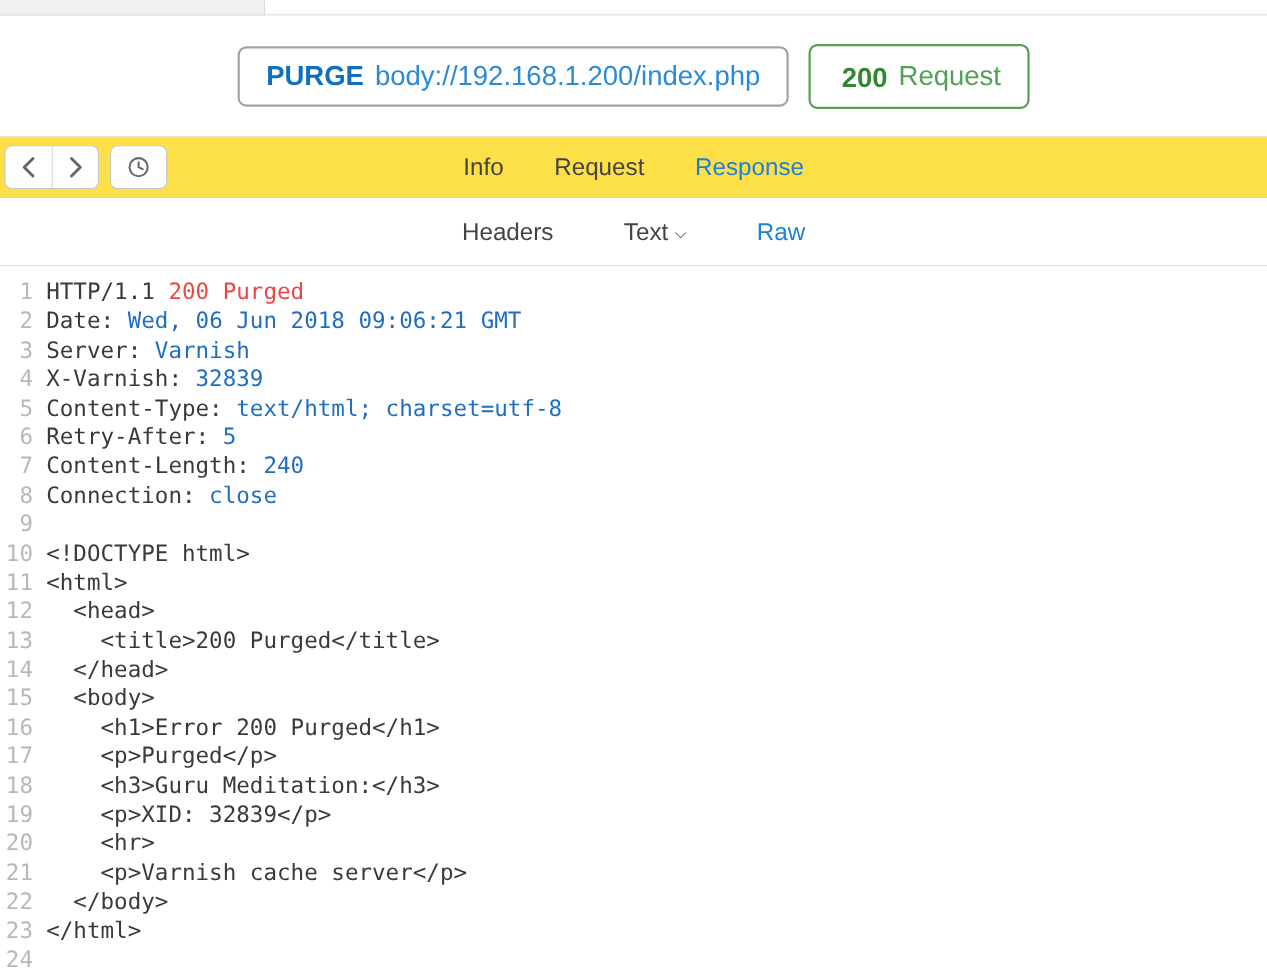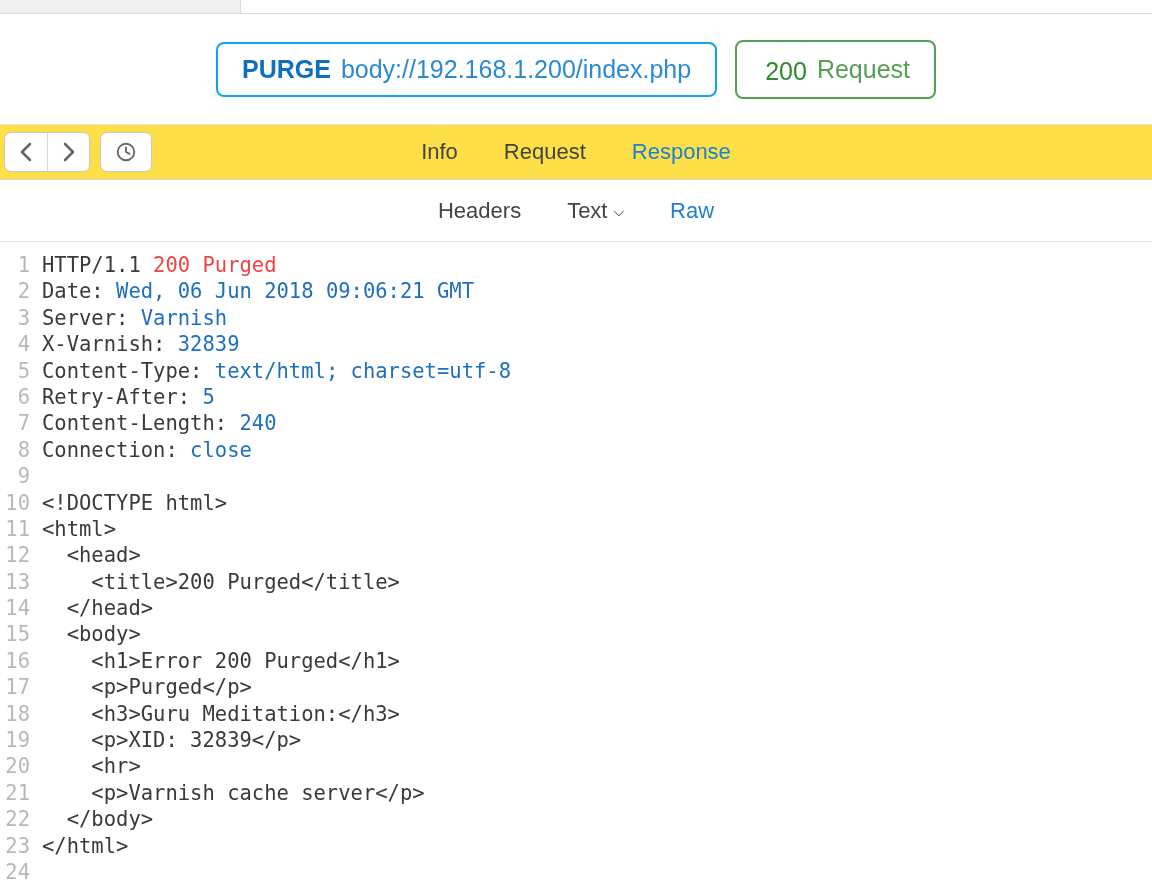--- a/index.html
+++ b/index.html
@@ -28,25 +28,25 @@
     background: #ffffff;
   }
   .pill {
     border-radius: 8px;
     padding: 11px 24px;
     display: flex;
     align-items: center;
     gap: 10px;
     font-weight: 400;
   }
-  .pill-blue { border: 2px solid #0ea5e9; }
+  .pill-blue { border: 2px solid #a3a3a3; }
   .pill-blue .method { color: #0f70c0; font-weight: 700; }
   .pill-blue .url { color: #2a8ad4; }
   .pill-green { border: 2px solid #54a054; }
-  .pill-green .code { color: #2f8a2f; font-weight: 400; }
+  .pill-green .code { color: #2f8a2f; font-weight: 700; }
   .pill-green .status { color: #54a054; }
 
   .nav-bar {
     height: 56px;
     background: #fde047;
     border-top: 1px solid #e5e5e5;
     border-bottom: 1px solid #d6d6d6;
     display: flex;
     align-items: center;
     position: relative;
@@ -91,21 +91,21 @@
     height: 62px;
     border-bottom: 1px solid #e0e0e0;
     display: flex;
     align-items: center;
     position: relative;
     background: #ffffff;
   }
   .tabs-sub {
     position: absolute;
     left: 50%; transform: translateX(-50%);
-    display: flex; gap: 46px;
+    display: flex; gap: 64px;
     font-size: 22px;
     color: #444;
   }
   .tabs-sub .tab.active { color: #1e7fd6; }
   .chev { font-size: 14px; margin-left: 2px; position: relative; top: -2px; }
 
   .code-area {
     display: flex;
     font-family: "SFMono-Regular", Menlo, Monaco, Consolas, monospace;
     font-size: 20.5px;

